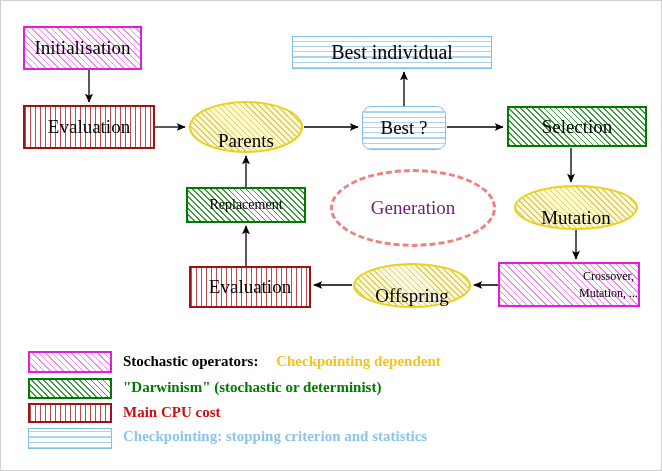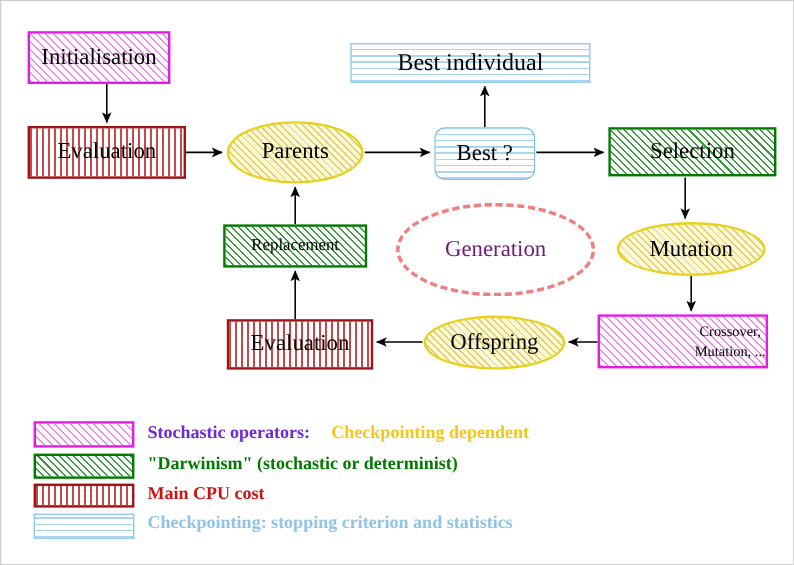--- a/index.html
+++ b/index.html
@@ -74,20 +74,21 @@
         #ffffff 1.2px, #ffffff 5.2px);
   }
   .fill-yellow-ell {
     border: 2px solid #e8d11a;
     background-color: #fdf8d8;
     background-image: repeating-linear-gradient(
         45deg,
         #e0cf66 0px, #e0cf66 1.1px,
         rgba(255,255,255,0) 1.1px, rgba(255,255,255,0) 4.2px);
     border-radius: 50%;
+    align-items: flex-end;
   }
 
   .rounded { border-radius: 9px; }
 
   .generation {
     border: 3.5px dashed #f08080;
     border-radius: 50%;
     background: transparent;
     color: #701a75;
   }
@@ -177,21 +178,21 @@
   </div>
 
   <div class="node generation" style="left:329px; top:168px; width:166px; height:78px; font-size:19px;">
     <span class="lbl">Generation</span>
   </div>
 
   <div id="legend">
 
     <div class="lg-swatch fill-magenta" style="top:350px; height:22px;"></div>
     <div class="lg-text" style="top:352px;">
-      <span style="color:#6d28d9;">Stochastic operators:</span>
+      <span style="color:#000000;">Stochastic operators:</span>
       <span style="display:inline-block;width:14px;"></span><span class="seg2" style="color:#f5c518;">Checkpointing dependent</span>
     </div>
 
     <div class="lg-swatch fill-green" style="top:377px; height:21px;"></div>
     <div class="lg-text" style="top:378px; color:#007a00;">"Darwinism" (stochastic or determinist)</div>
 
     <div class="lg-swatch fill-red" style="top:402px; height:20px;"></div>
     <div class="lg-text" style="top:403px; color:#cc1111;">Main CPU cost</div>
 
     <div class="lg-swatch fill-blue" style="top:427px; height:21px;"></div>

